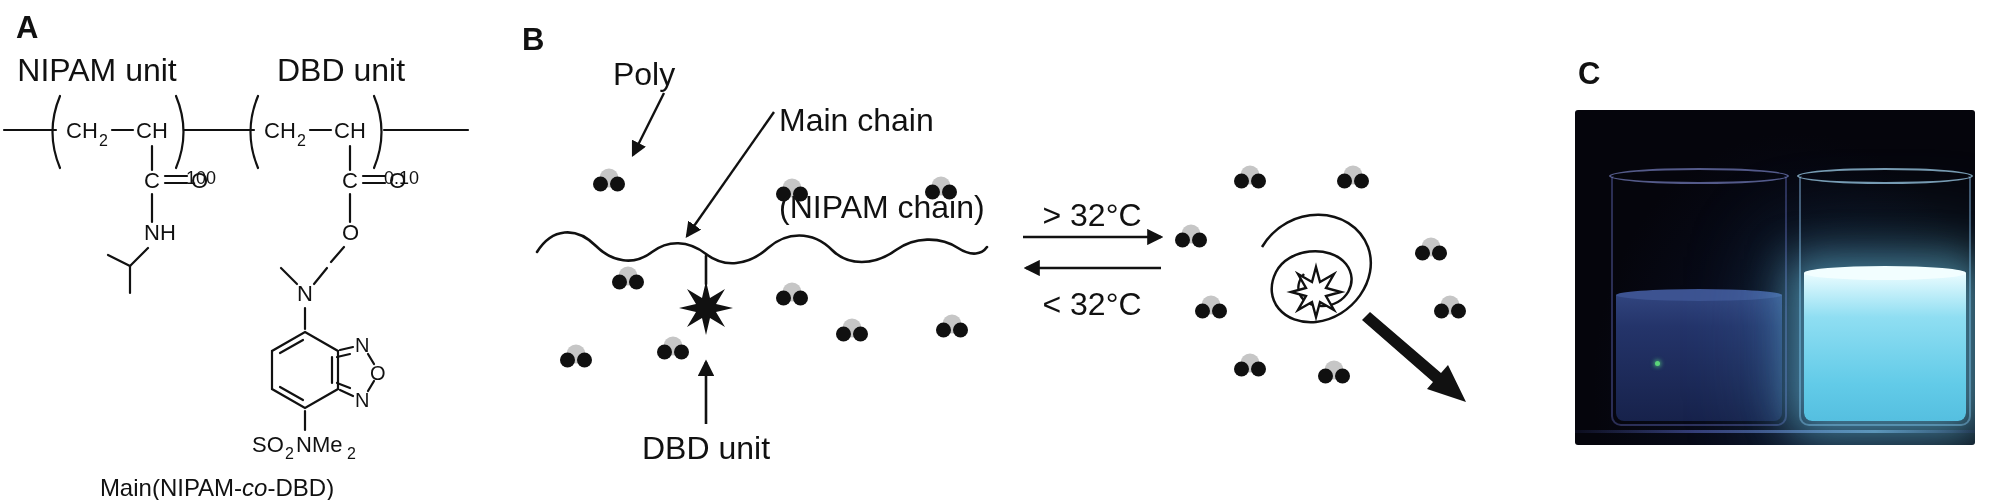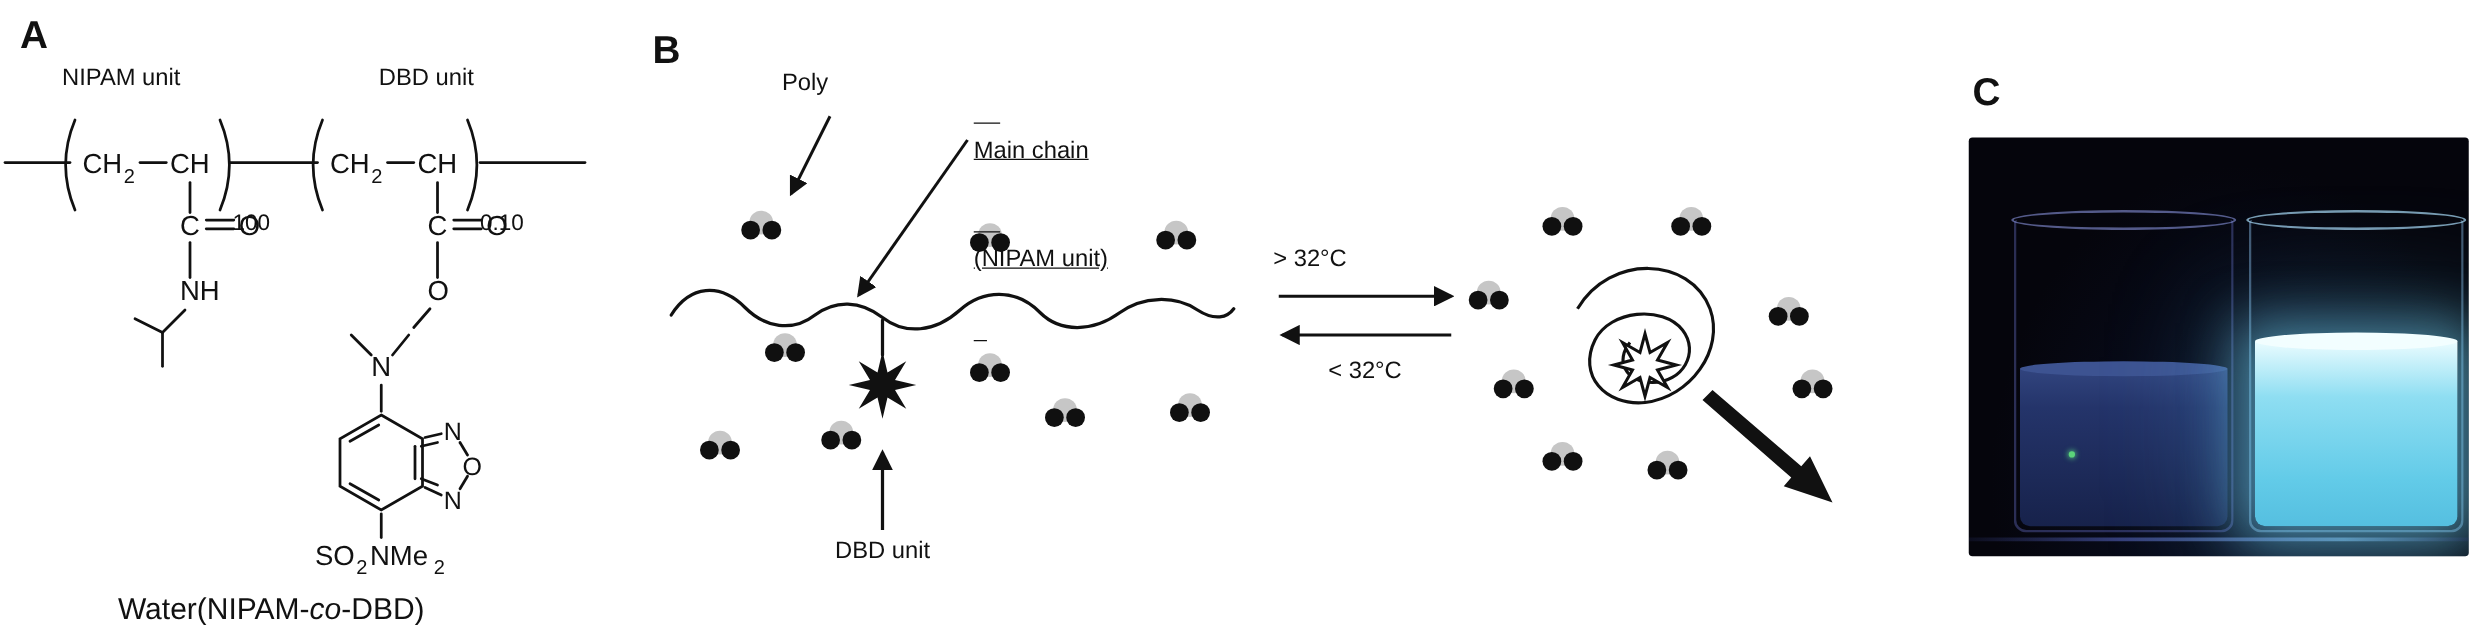--- a/index.html
+++ b/index.html
@@ -7,21 +7,21 @@
   body { width:1990px; height:500px; font-family:"Liberation Sans", sans-serif; color:#111; }
   #figure { position:relative; width:1990px; height:500px; overflow:hidden; background:#fff; }
   #diagram-svg { position:absolute; left:0; top:0; }
   svg text { font-family:"Liberation Sans", sans-serif; fill:#111; }
   .atom { font-size:22px; }
   .sub  { font-size:16px; }
   .subn { font-size:18px; }
   .ring-atom { font-size:20px; }
 
   .panel-label { position:absolute; font-size:31px; font-weight:bold; letter-spacing:0.5px; }
-  .lab { position:absolute; font-size:19px; white-space:pre; }
+  .lab { position:absolute; font-size:32px; white-space:pre; }
   .center { transform:translateX(-50%); text-align:center; }
 
   #caption { position:absolute; left:217px; top:474px; transform:translateX(-50%); font-size:24px; white-space:pre; }
   #caption i { }
 
   
   #photo { position:absolute; left:1575px; top:110px; width:400px; height:335px;
     background: radial-gradient(ellipse at 55% 82%, #0a1026 0%, var(--photo-bg, #05050c) 65%);
     border-radius:3px; overflow:hidden; }
   .beaker { position:absolute; top:66px; height:250px; border:2px solid rgba(115,125,220,0.35);
@@ -175,29 +175,29 @@
          C1284,325 1262,300 1276,272 C1288,248 1330,244 1346,264
          C1360,282 1346,306 1322,306 C1300,306 1292,288 1304,274"></path>
     <polygon fill="#fff" stroke="#111" stroke-width="2.4" points="1316,267 1320,282 1334,274 1326,288 1341,292 1326,296 1334,310 1320,302 1316,317 1312,302 1298,310 1306,296 1291,292 1306,288 1298,274 1312,282"></polygon>
 
     <polygon fill="#111" points="1370,312 1441,373 1448,365 1466,402 1427,389 1433,382 1362,320"></polygon>
   </svg>
 
   <div class="panel-label" style="left:16px; top:10px;">A</div>
   <div class="lab center" style="left:97px; top:52px;">NIPAM unit</div>
   <div class="lab center" style="left:341px; top:52px;">DBD unit</div>
-  <div id="caption"><span>Water(NIPAM-</span><i>co</i><span>-DBD)</span></div>
+  <div id="caption"><span>Main(NIPAM-</span><i>co</i><span>-DBD)</span></div>
 
   <div class="panel-label" style="left:522px; top:22px;">B</div>
   <div class="lab center" style="left:644px; top:56px;">Poly</div>
-  <div class="lab" style="left:779px; top:48px; line-height:29px;text-decoration:underline;">
+  <div class="lab" style="left:779px; top:48px; line-height:29px;">
     <div>Main chain</div>
-    <div>(NIPAM unit)</div>
+    <div>(NIPAM chain)</div>
   </div>
-  <div class="lab center" style="left:1048px; top:197px;">&gt; 32°C</div>
+  <div class="lab center" style="left:1092px; top:197px;">&gt; 32°C</div>
   <div class="lab center" style="left:1092px; top:286px;">&lt; 32°C</div>
   <div class="lab center" style="left:706px; top:430px;">DBD unit</div>
 
   <div class="panel-label" style="left:1578px; top:56px;">C</div>
 
   <div id="photo">
     <div class="beaker beaker-left">
       <div class="rim"></div>
       <div class="liquid dim"></div>
       <div class="speck"></div>

